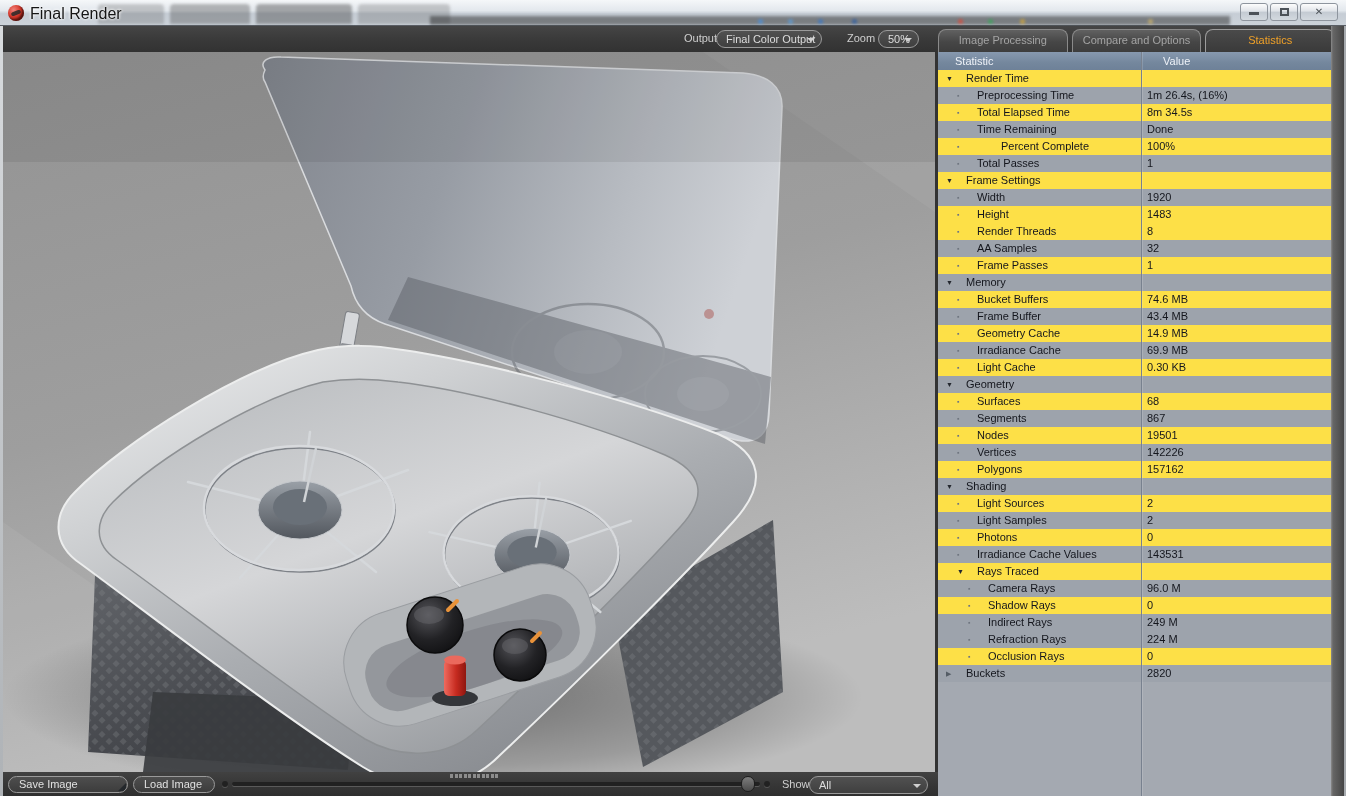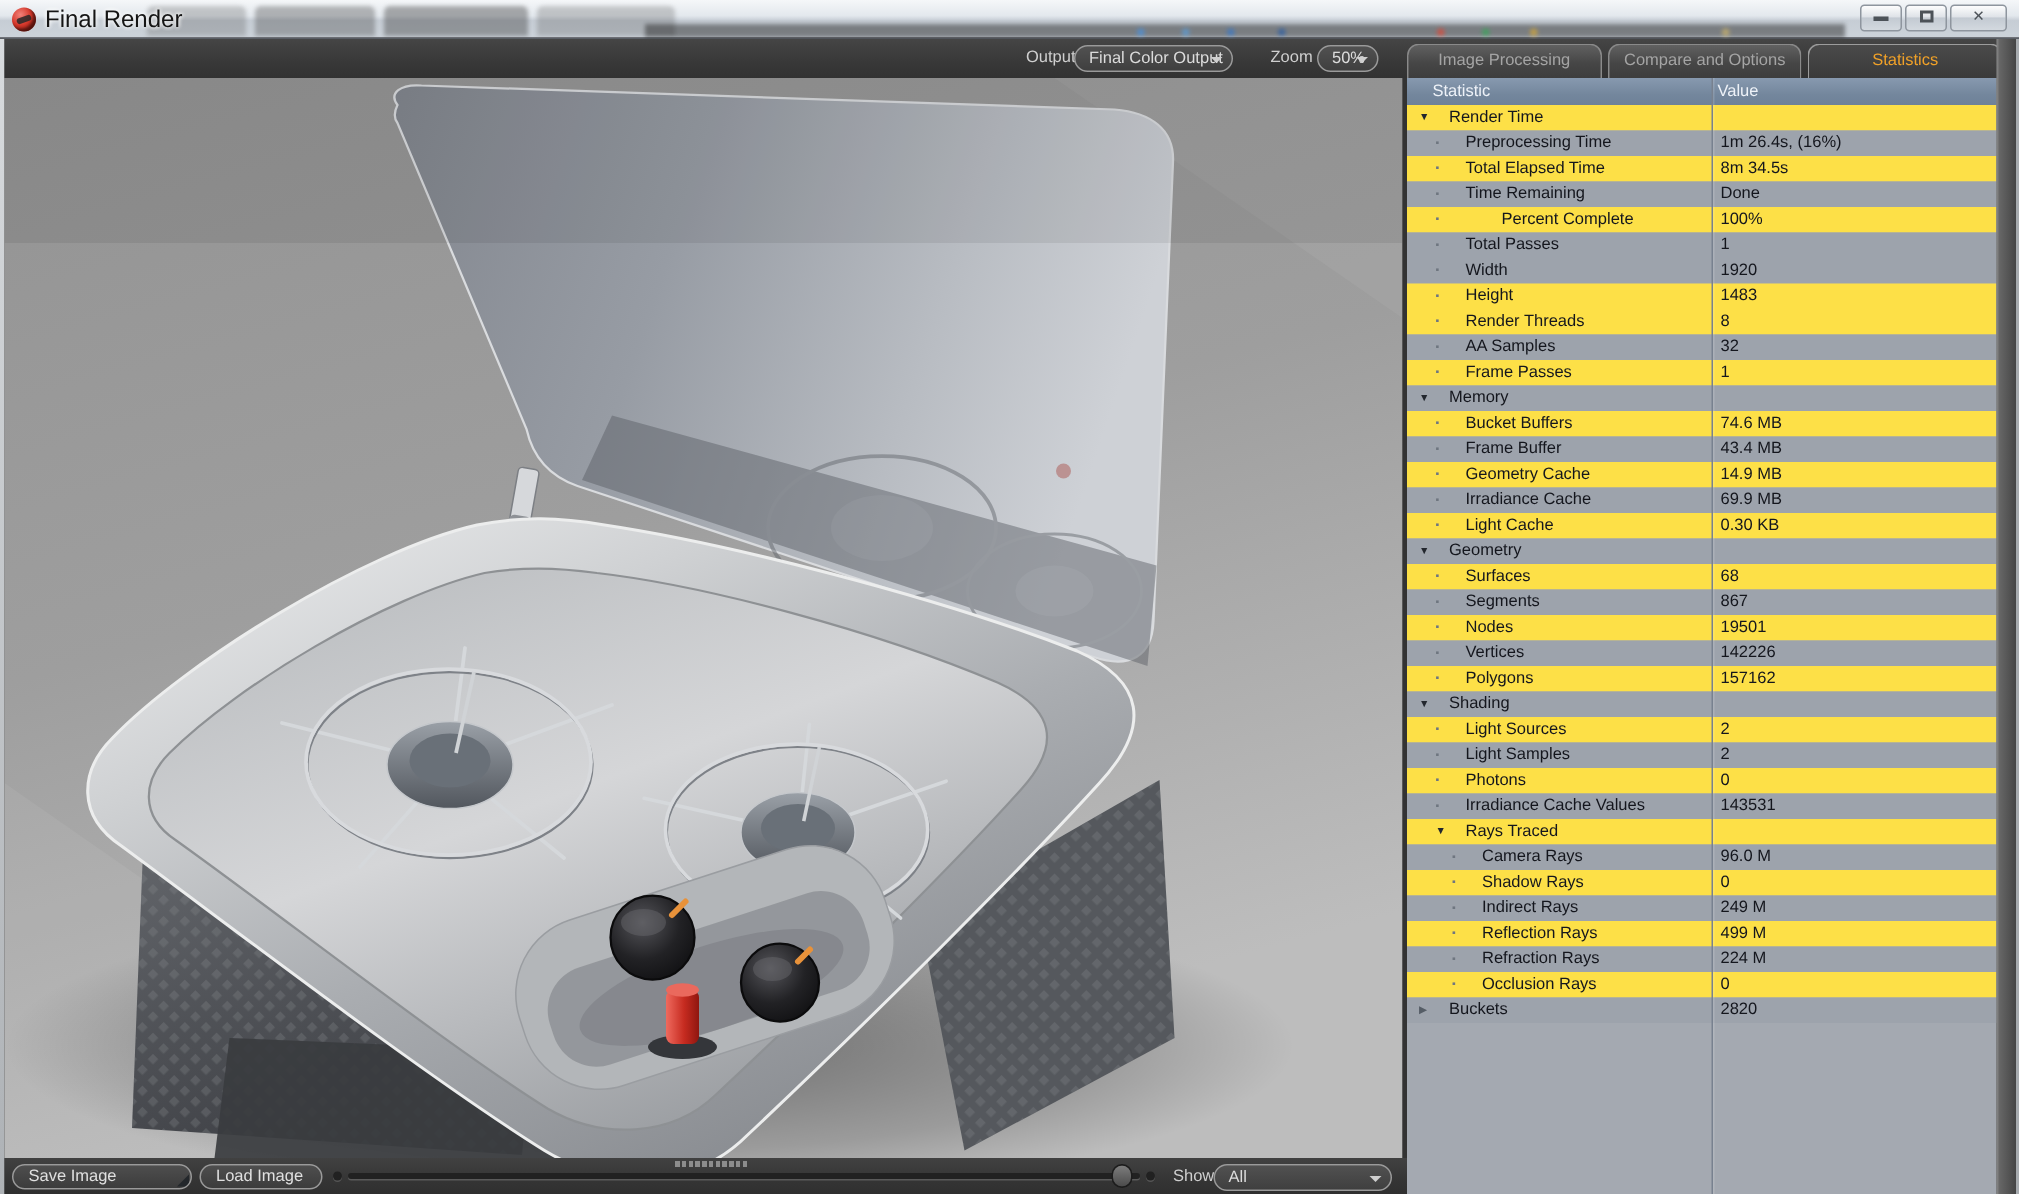--- a/index.html
+++ b/index.html
@@ -52,21 +52,21 @@
 
   
   .viewport{position:absolute;left:3px;top:52px;width:932px;height:720px;background:#9b9b9b;}
   .vp-divider{position:absolute;left:935px;top:52px;width:3px;height:744px;background:#333;}
 
   
   .stats{position:absolute;left:938px;top:52px;width:393px;height:744px;background:#a4a9b1;overflow:hidden;}
   .t-head{position:absolute;left:0;top:0;width:100%;height:18px;
     background:linear-gradient(#8799af,#74879d 60%,#6e8198);color:#eef2f8;font-size:11px;line-height:18px;}
   .t-head .c1{position:absolute;left:17px;}
-  .t-head .c2{position:absolute;left:207px;}
+  .t-head .c2{position:absolute;left:225px;}
   .t-rows{position:absolute;left:0;top:18px;width:100%;}
   .t-row{position:relative;height:17px;font-size:11px;line-height:17px;color:#14161d;}
   .t-row.even{background:#fde047;}
   .t-row.odd{background:#9da3ac;padding-left:16px;}
   .t-icon{position:absolute;top:0;font-size:7px;line-height:17px;}
   .t-icon.group{color:#23272e;}
   .t-icon.group-collapsed{color:#555d66;}
   .t-icon.item{color:#6f7680;}
   .t-label{position:absolute;top:0;white-space:nowrap;}
   .t-value{position:absolute;left:209px;top:0;white-space:nowrap;}
@@ -322,20 +322,25 @@
         <div class="t-row even">
           <span class="t-icon item" style="left: 19px;">▪</span>
           <span class="t-label" style="left: 39px; padding-left: 24px;">Percent Complete</span>
           <span class="t-value">100%</span>
         </div>
         <div class="t-row odd">
           <span class="t-icon item" style="left: 19px;">▪</span>
           <span class="t-label" style="left: 39px;">Total Passes</span>
           <span class="t-value">1</span>
         </div>
+        <div class="t-row even">
+          <span class="t-icon group" style="left: 8px;">▼</span>
+          <span class="t-label" style="left: 28px;">Frame Settings</span>
+          <span class="t-value"></span>
+        </div>
         <div class="t-row odd">
           <span class="t-icon item" style="left: 19px;">▪</span>
           <span class="t-label" style="left: 39px;">Width</span>
           <span class="t-value">1920</span>
         </div>
         <div class="t-row even">
           <span class="t-icon item" style="left: 19px;">▪</span>
           <span class="t-label" style="left: 39px;">Height</span>
           <span class="t-value">1483</span>
         </div>
@@ -451,25 +456,20 @@
         </div>
         <div class="t-row even">
           <span class="t-icon item" style="left: 30px;">▪</span>
           <span class="t-label" style="left: 50px;">Shadow Rays</span>
           <span class="t-value">0</span>
         </div>
         <div class="t-row odd">
           <span class="t-icon item" style="left: 30px;">▪</span>
           <span class="t-label" style="left: 50px;">Indirect Rays</span>
           <span class="t-value">249 M</span>
-        </div>
-        <div class="t-row even">
-          <span class="t-icon item" style="left: 30px;">▪</span>
-          <span class="t-label" style="left: 50px;">Reflection Rays</span>
-          <span class="t-value">499 M</span>
         </div>
         <div class="t-row odd">
           <span class="t-icon item" style="left: 30px;">▪</span>
           <span class="t-label" style="left: 50px;">Refraction Rays</span>
           <span class="t-value">224 M</span>
         </div>
         <div class="t-row even">
           <span class="t-icon item" style="left: 30px;">▪</span>
           <span class="t-label" style="left: 50px;">Occlusion Rays</span>
           <span class="t-value">0</span>

